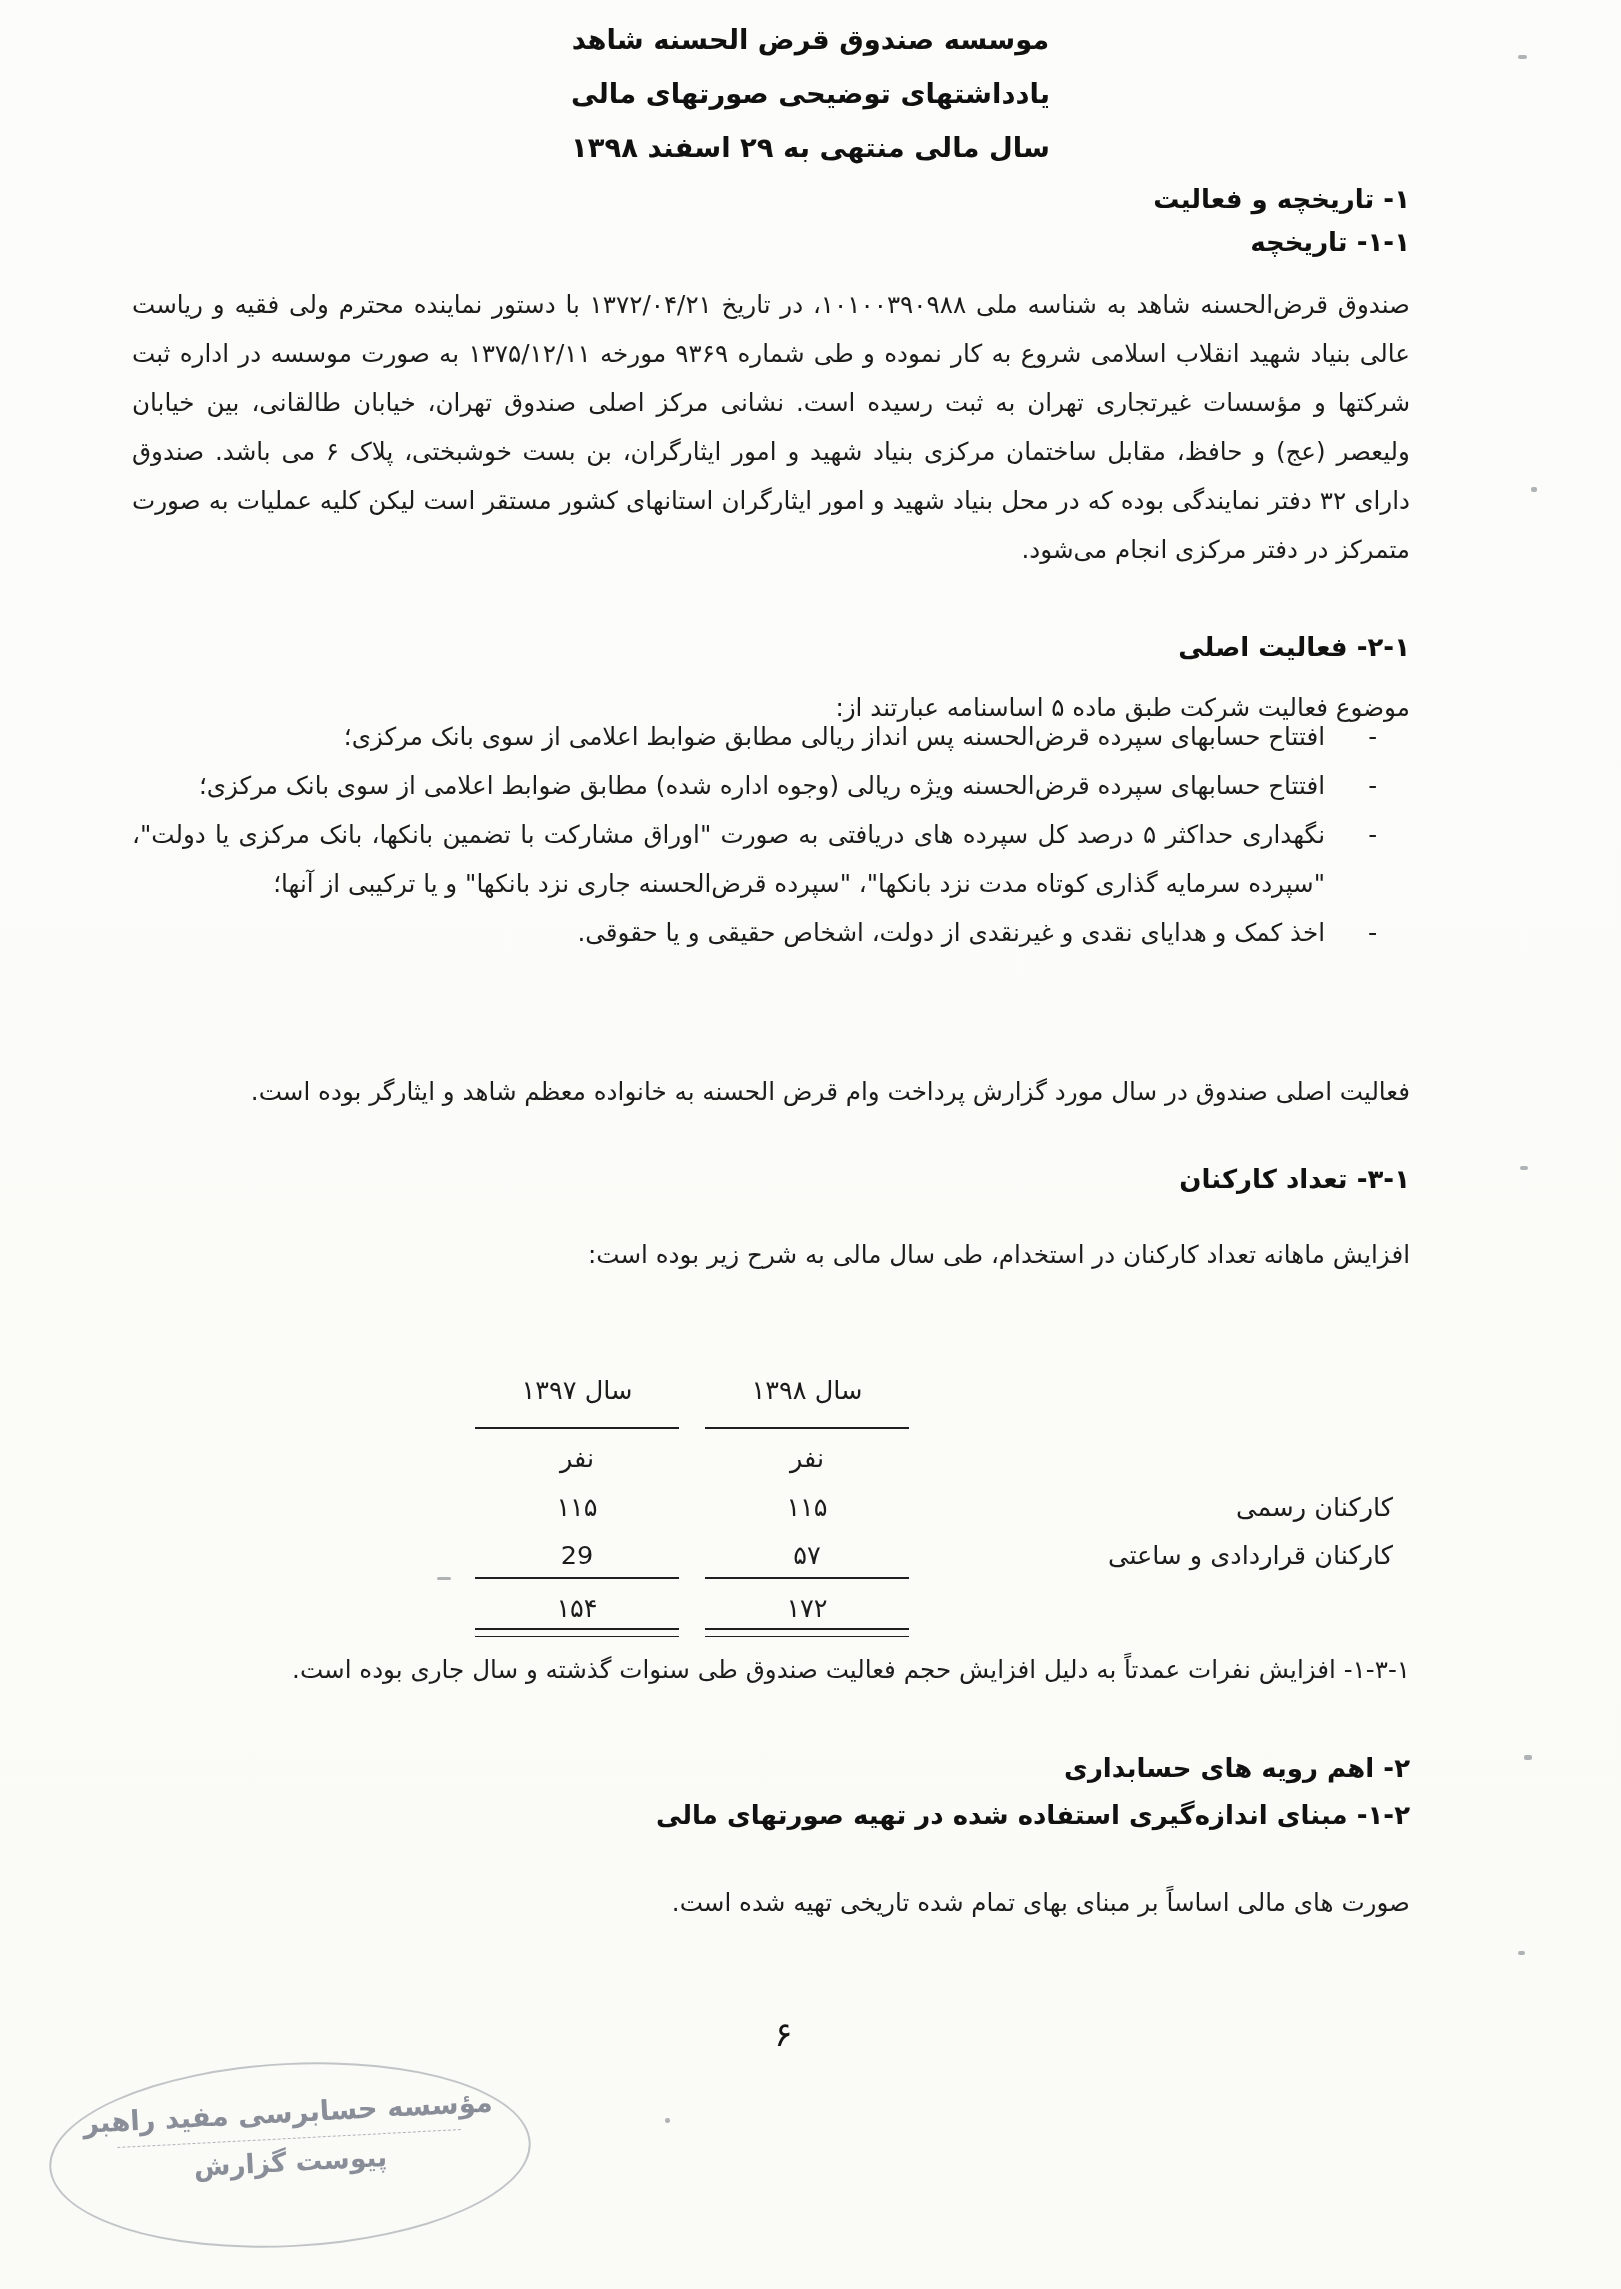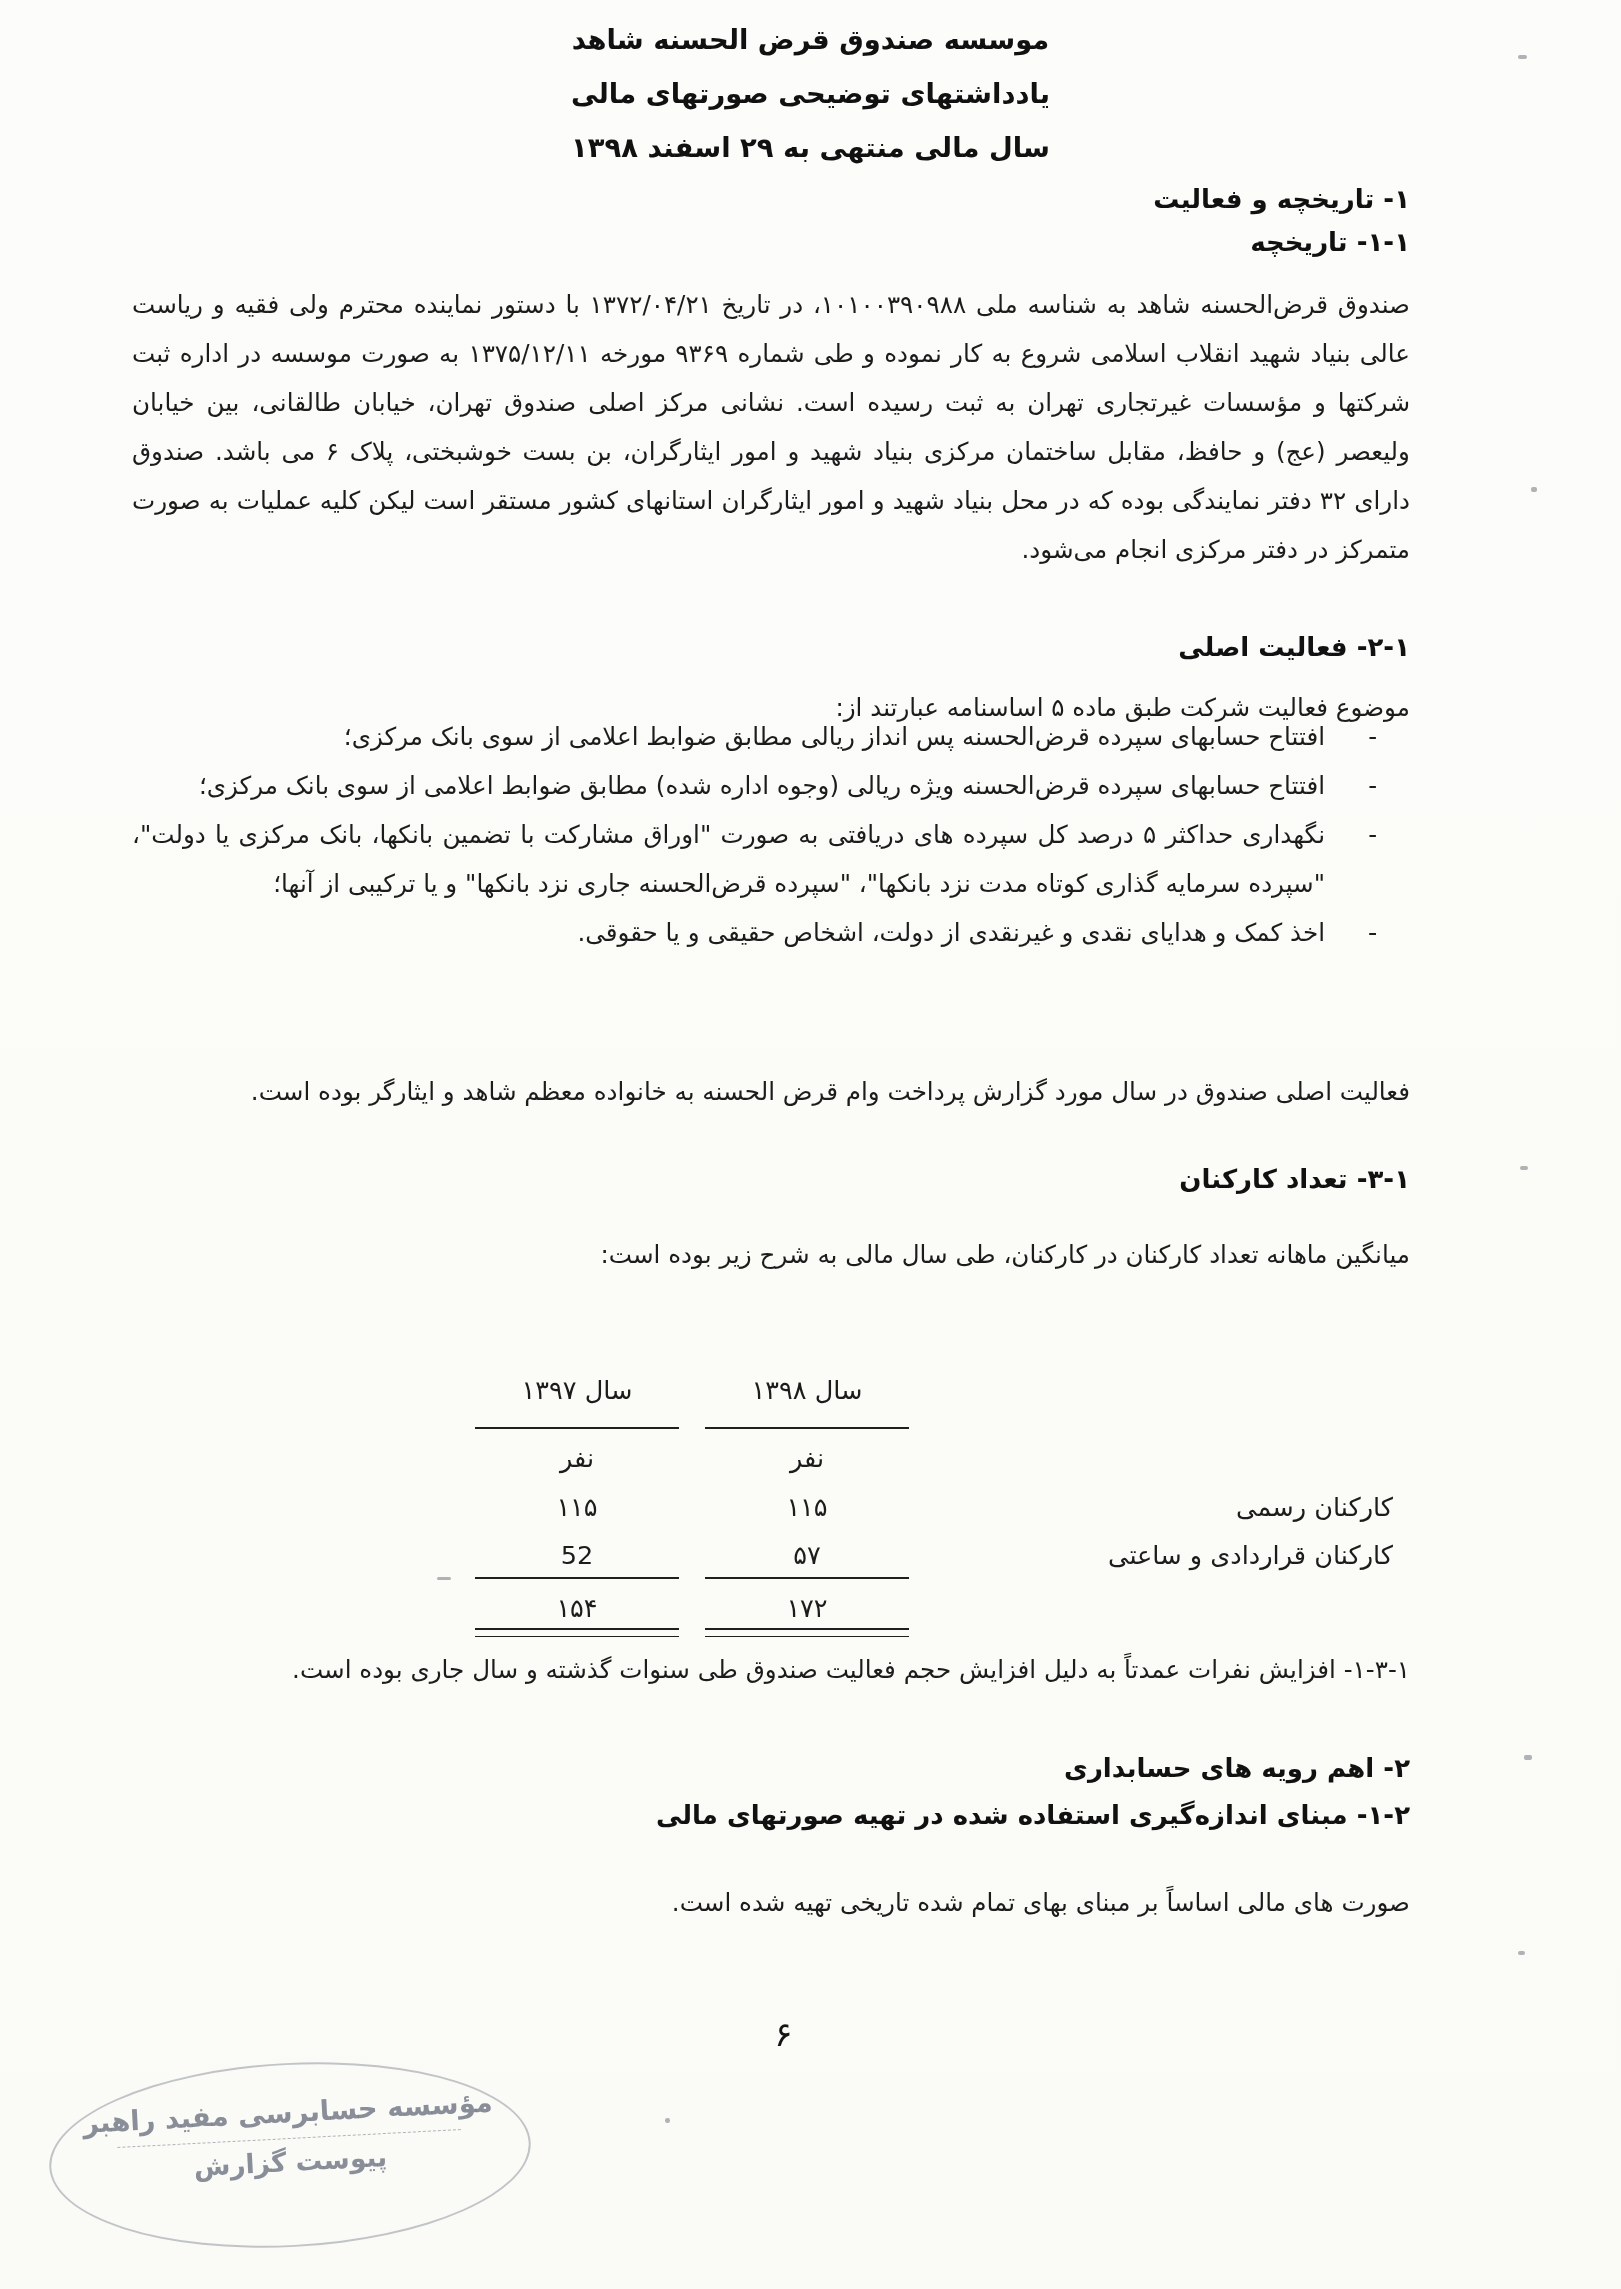--- a/index.html
+++ b/index.html
@@ -85,38 +85,38 @@
     </div>
     <div class="bullet">
       <span class="marker">-</span>
       <span>اخذ کمک و هدایای نقدی و غیرنقدی از دولت، اشخاص حقیقی و یا حقوقی.</span>
     </div>
   </div>
 
   <div class="abs tblock body-line" style="top:1067px;">فعالیت اصلی صندوق در سال مورد گزارش پرداخت وام قرض الحسنه به خانواده معظم شاهد و ایثارگر بوده است.</div>
 
   <div class="abs tblock h-bold" style="top:1164px;">۳-۱- تعداد کارکنان</div>
-  <div class="abs tblock body-line" style="top:1230px;">میانگین ماهانه تعداد کارکنان در کارکنان، طی سال مالی به شرح زیر بوده است:</div>
+  <div class="abs tblock body-line" style="top:1230px;">افزایش ماهانه تعداد کارکنان در استخدام، طی سال مالی به شرح زیر بوده است:</div>
 
   <div class="abs staff-table">
     <div class="cell col98" style="top:0;">سال ۱۳۹۸</div>
     <div class="cell col97" style="top:0;">سال ۱۳۹۷</div>
     <div class="rule col98" style="top:53px;"></div>
     <div class="rule col97" style="top:53px;"></div>
 
     <div class="cell col98" style="top:68px;">نفر</div>
     <div class="cell col97" style="top:68px;">نفر</div>
 
     <div class="rowlabel" style="top:117px;">کارکنان رسمی</div>
     <div class="cell col98" style="top:117px;">۱۱۵</div>
     <div class="cell col97" style="top:117px;">۱۱۵</div>
 
     <div class="rowlabel" style="top:165px;">کارکنان قراردادی و ساعتی</div>
     <div class="cell col98" style="top:165px;">۵۷</div>
-    <div class="cell col97" style="top:165px;">52</div>
+    <div class="cell col97" style="top:165px;">29</div>
 
     <div class="rule col98" style="top:203px;"></div>
     <div class="rule col97" style="top:203px;"></div>
 
     <div class="cell col98" style="top:218px;">۱۷۲</div>
     <div class="cell col97" style="top:218px;">۱۵۴</div>
 
     <div class="dbl col98" style="top:254px;"></div>
     <div class="dbl col97" style="top:254px;"></div>
   </div>

